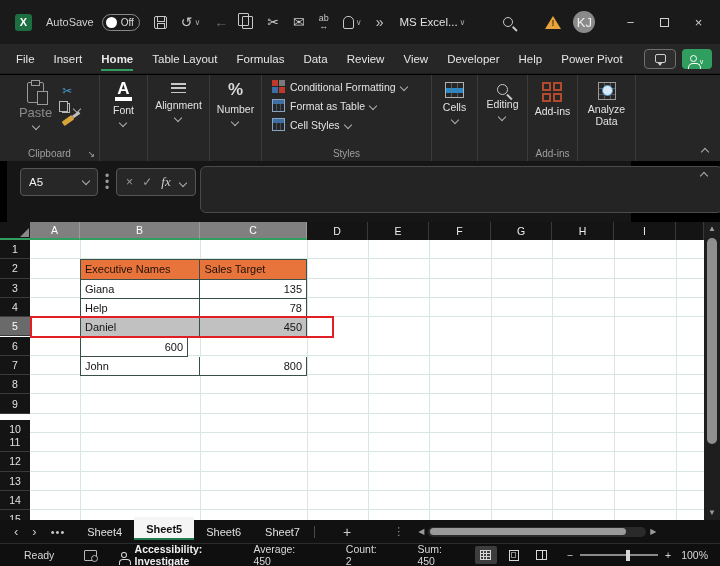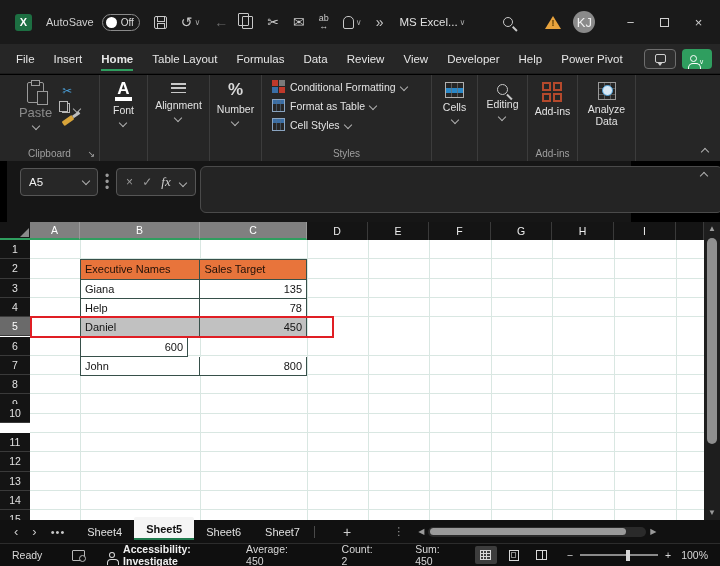--- a/index.html
+++ b/index.html
@@ -181,21 +181,21 @@
   .new-sheet { color:#d0d0d0; font-size:14px; margin-left:26px; }
   .tab-dots { color:#9a9a9a; margin-left:42px; font-size:11px; }
   .hscroll { display:flex; align-items:center; margin-left:14px; gap:4px; }
   .hs-arrow { color:#9a9a9a; font-size:8px; }
   .hs-track { width:218px; height:10px; background:#2a2a2a; border-radius:5px; position:relative; }
   .hs-thumb { position:absolute; left:2px; top:1.5px; width:196px; height:7px; background:#9a9a9a; border-radius:4px; }
 
   
   .statusbar { left:0; top:543px; width:720px; height:23px; background:#0f0f0f;
     border-top:1px solid #2c2c2c; display:flex; align-items:center; color:#d8d8d8; font-size:10.5px; }
-  .sb-ready { margin-left:12px; }
+  .sb-ready { margin-left:24px; }
   .macro-ic { width:13px; height:11px; border:1.2px solid #b8b8b8; border-radius:1px; position:relative; margin-left:30px; }
   .macro-ic::after { content:""; position:absolute; right:-2px; bottom:-2px; width:5px; height:5px;
     border:1.2px solid #b8b8b8; border-radius:50%; background:#0f0f0f; }
   .acc-ic { width:6px; height:6px; border:1.2px solid #d8d8d8; border-radius:50%; position:relative; margin-left:24px; }
   .acc-ic::after { content:""; position:absolute; left:-3px; top:6px; width:10px; height:5px;
     border:1.2px solid #d8d8d8; border-bottom:none; border-radius:4px 4px 0 0; }
   .sb-acc { margin-left:8px; font-weight:bold; color:#f0f0f0; }
   .sb-stats { margin-left:auto; display:flex; gap:35px; }
   .view-btns { display:flex; align-items:center; gap:6px; margin-left:16px; }
   .view-btn { width:22px; height:18px; display:flex; align-items:center; justify-content:center; border-radius:2px; }
@@ -430,21 +430,21 @@
 
   <div class="rowhdr" style="top:18px">1</div>
   <div class="rowhdr" style="top:37.3px">2</div>
   <div class="rowhdr" style="top:56.6px">3</div>
   <div class="rowhdr" style="top:75.9px">4</div>
   <div class="rowhdr sel" style="top:95.2px">5</div>
   <div class="rowhdr" style="top:114.5px">6</div>
   <div class="rowhdr" style="top:133.8px">7</div>
   <div class="rowhdr" style="top:153.1px">8</div>
   <div class="rowhdr" style="top:172.4px">9</div>
-  <div class="rowhdr" style="top:182px">10</div>
+  <div class="rowhdr" style="top:198px">10</div>
   <div class="rowhdr" style="top:211px">11</div>
   <div class="rowhdr" style="top:230.3px">12</div>
   <div class="rowhdr" style="top:249.6px">13</div>
   <div class="rowhdr" style="top:268.9px">14</div>
   <div class="rowhdr" style="top:288.2px">15</div>
 
   <div class="xl-table">
     <div class="xl-row hdr">
       <div class="xl-cell xl-name">Executive Names</div>
       <div class="xl-cell xl-val" style="justify-content:flex-start">Sales Target</div>

